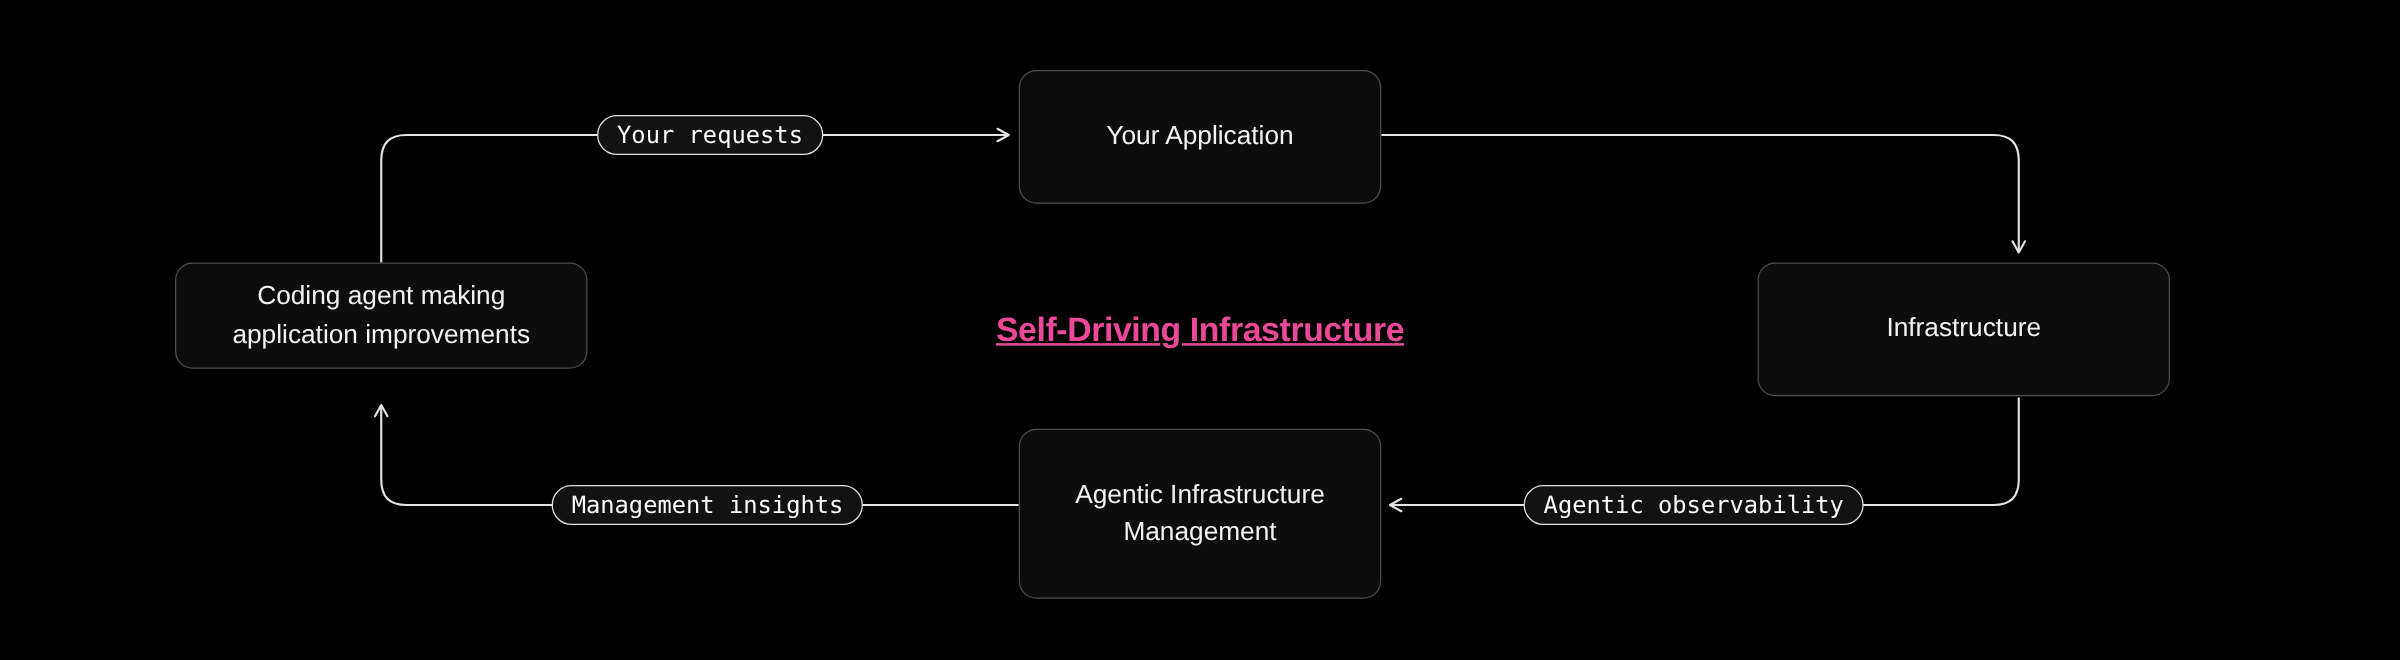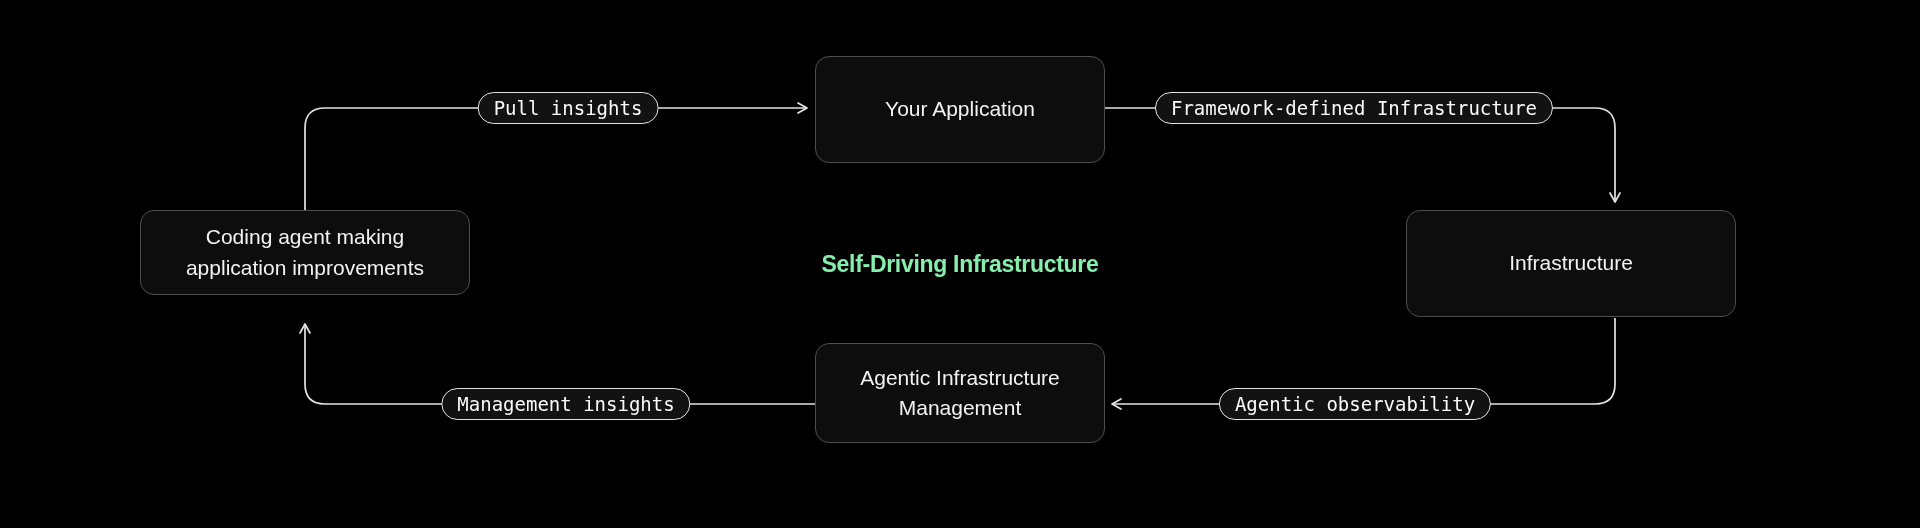--- a/index.html
+++ b/index.html
@@ -17,21 +17,21 @@
     border:1px solid #4d4d4d;
     border-radius:14px;
     display:flex;align-items:center;justify-content:center;
     text-align:center;
     color:#f2f2f2;
     font-size:21px;line-height:1.45;
     box-sizing:border-box;
   }
   .node-your-application{left:815px;top:56px;width:290px;height:107px;padding:13px 20px;}
   .node-infrastructure{left:1406px;top:210px;width:330px;height:107px;padding:0 20px;}
-  .node-agentic{left:815px;top:343px;width:290px;height:100px;padding:0 18px;}
+  .node-agentic{left:815px;top:343px;width:290px;height:136px;padding:0 18px;}
   .node-coding{left:140px;top:210px;width:330px;height:85px;padding:0 24px;}
   .pill{
     position:absolute;z-index:3;
     transform:translate(-50%,-50%);
     background:#121212;
     border:1.5px solid #e3e3e3;
     border-radius:999px;
     color:#fafafa;
     font-family:"DejaVu Sans Mono", monospace;
     font-size:19px;line-height:22px;
@@ -40,25 +40,26 @@
     box-sizing:border-box;
   }
   .pill-pull-requests{left:568px;top:108px;}
   .pill-framework{left:1354px;top:108px;}
   .pill-production{left:566px;top:404px;}
   .pill-realtime{left:1355px;top:404px;}
   .diagram-title{
     position:absolute;z-index:2;
     left:960px;top:264px;
     transform:translate(-50%,-50%);
-    color:#86efac;
+    color:#ec4899;
     font-weight:bold;
-    font-size:23px;
+    font-size:27px;
     letter-spacing:-0.3px;
     white-space:nowrap;
+    text-decoration:underline;
   }
 </style>
 </head>
 <body>
 
 <div class="canvas">
 
   <svg class="wires" width="1920" height="528" viewBox="0 0 1920 528">
     <defs>
       <marker id="arrow" viewBox="0 0 14 14" refX="12" refY="7" markerWidth="14" markerHeight="14" markerUnits="userSpaceOnUse" orient="auto">
@@ -80,23 +81,22 @@
   </div>
 
   <div class="node node-agentic">
     <span>Agentic Infrastructure Management</span>
   </div>
 
   <div class="node node-coding">
     <span>Coding agent making application improvements</span>
   </div>
 
-  <div class="pill pill-pull-requests">Pull insights</div>
+  <div class="pill pill-pull-requests">Your requests</div>
 
-  <div class="pill pill-framework">Framework-defined Infrastructure</div>
 
   <div class="pill pill-production">Management insights</div>
 
   <div class="pill pill-realtime">Agentic observability</div>
 
   <div class="diagram-title">Self-Driving Infrastructure</div>
 
 </div>
 
 </body></html>

